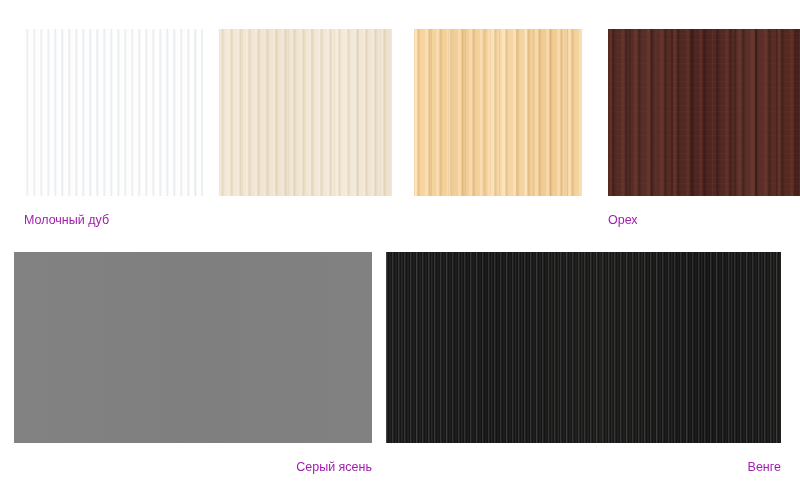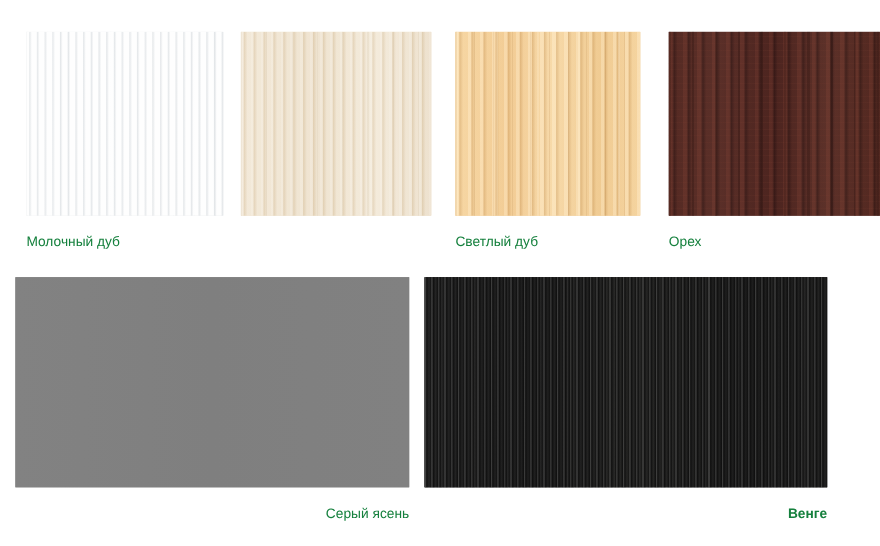--- a/index.html
+++ b/index.html
@@ -32,21 +32,21 @@
     top: 0;
     width: 100%;
     background-repeat: repeat;
   }
   .swatch-label {
     position: absolute;
     left: 0;
     width: 100%;
     font-size: 12.5px;
     line-height: 16px;
-    color: #15803d;
+    color: #a21caf;
     white-space: nowrap;
   }
 
   
   .row-top .swatch-tile { height: 167px; }
   .row-top .swatch-label {
     top: 183px;
     text-align: left;
   }
   #item-0 { left: 24px;  top: 29px; width: 179px; height: 205px; }
@@ -54,21 +54,21 @@
   #item-2 { left: 414px; top: 29px; width: 168px; height: 205px; }
   #item-3 { left: 608px; top: 29px; width: 200px; height: 205px; }
 
   
   .row-bottom .swatch-tile { height: 191px; }
   .row-bottom .swatch-label {
     top: 207px;
     text-align: right;
   }
   #item-4 { left: 14px;  top: 252px; width: 358px; height: 230px; }
-  #item-5 { left: 386px; top: 252px; width: 366px; height: 230px; font-weight: bold; }
+  #item-5 { left: 386px; top: 252px; width: 395px; height: 230px; }
 
   
 
   
   .tex-milk-oak {
     background-color: #eef0f1;
     background-image:
       repeating-linear-gradient(90deg,
         rgba(255,255,255,0.95) 0px,
         rgba(255,255,255,0.95) 2px,
@@ -187,21 +187,20 @@
       <div class="swatch-tile tex-milk-oak"></div>
       <div class="swatch-label">Молочный дуб</div>
     </div>
 
     <div class="swatch-item" id="item-1">
       <div class="swatch-tile tex-champagne-oak"></div>
     </div>
 
     <div class="swatch-item" id="item-2">
       <div class="swatch-tile tex-light-oak"></div>
-      <div class="swatch-label">Светлый дуб</div>
     </div>
 
     <div class="swatch-item" id="item-3">
       <div class="swatch-tile tex-walnut"></div>
       <div class="swatch-label">Орех</div>
     </div>
 
   </div>
 
   <div class="row-bottom">

